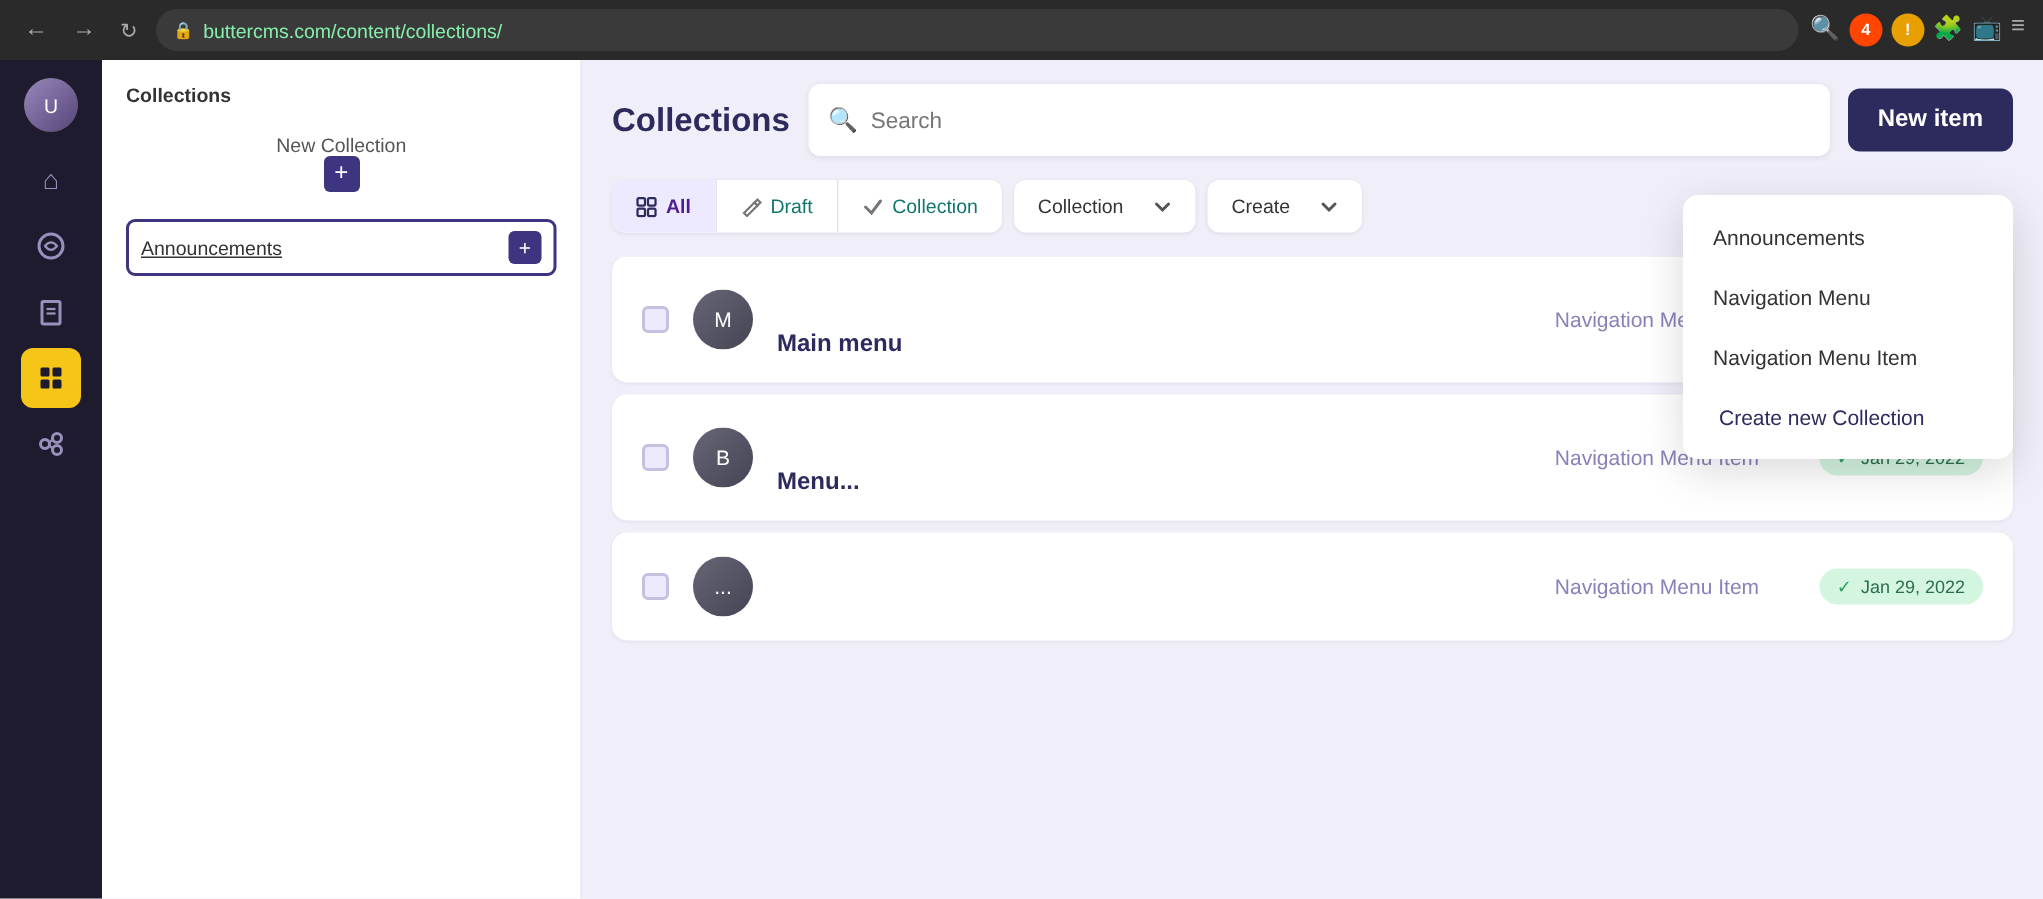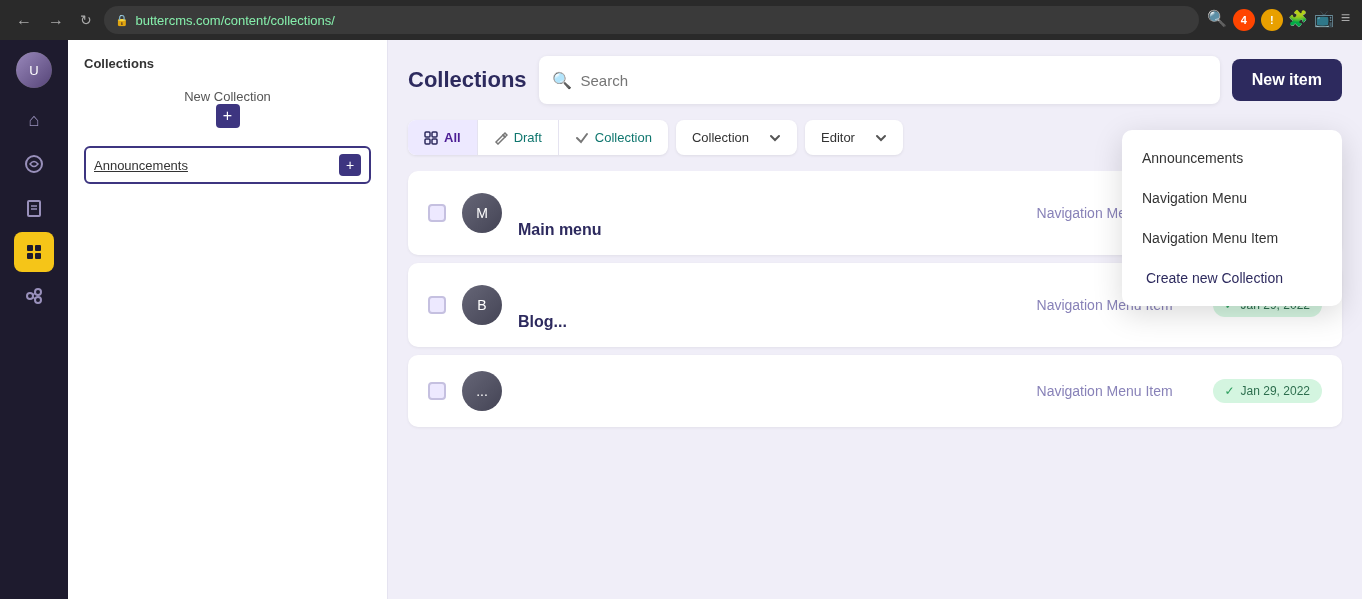--- a/index.html
+++ b/index.html
@@ -275,21 +275,21 @@
       </div>
 
       <button class="dropdown-btn">
         <span>Collection</span>
         <svg width="12" height="12" viewBox="0 0 12 12" fill="none">
           <path d="M2 4 L6 8 L10 4" stroke="#555" stroke-width="2" stroke-linecap="round"></path>
         </svg>
       </button>
 
       <button class="dropdown-btn">
-        <span>Editor</span>
+        <span>Create</span>
         <svg width="12" height="12" viewBox="0 0 12 12" fill="none">
           <path d="M2 4 L6 8 L10 4" stroke="#555" stroke-width="2" stroke-linecap="round"></path>
         </svg>
       </button>
     </div>
 
     <div class="table-container">
       <div class="table-row">
         <div class="row-checkbox"></div>
         <div class="row-avatar">
@@ -301,21 +301,21 @@
           <span class="check-icon">✓</span>
           <span>Jan 29, 2022</span>
         </div>
       </div>
 
       <div class="table-row">
         <div class="row-checkbox"></div>
         <div class="row-avatar">
           <div class="row-avatar-inner">B</div>
         </div>
-        <span class="row-title">Blog...</span>
+        <span class="row-title">Menu...</span>
         <span class="row-type">Navigation Menu Item</span>
         <div class="row-badge">
           <span class="check-icon">✓</span>
           <span>Jan 29, 2022</span>
         </div>
       </div>
 
       <div class="table-row">
         <div class="row-checkbox"></div>
         <div class="row-avatar">

